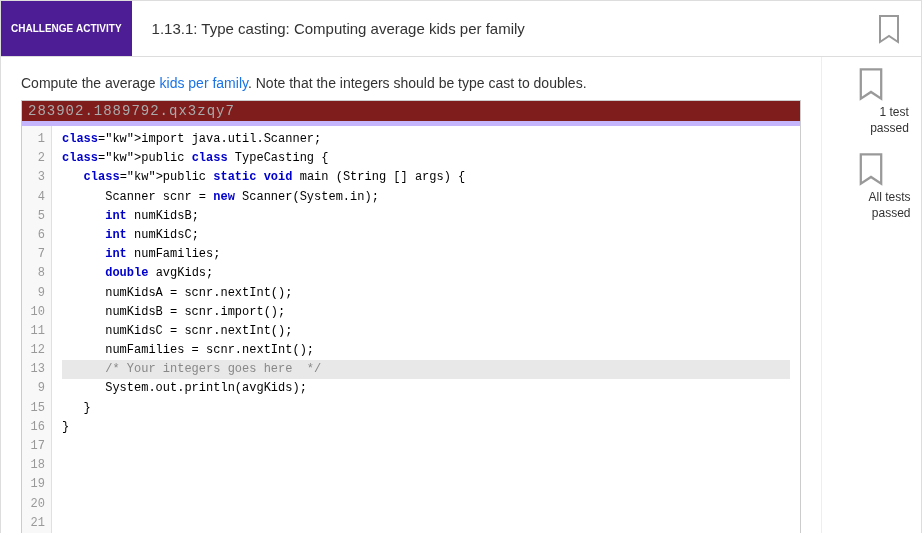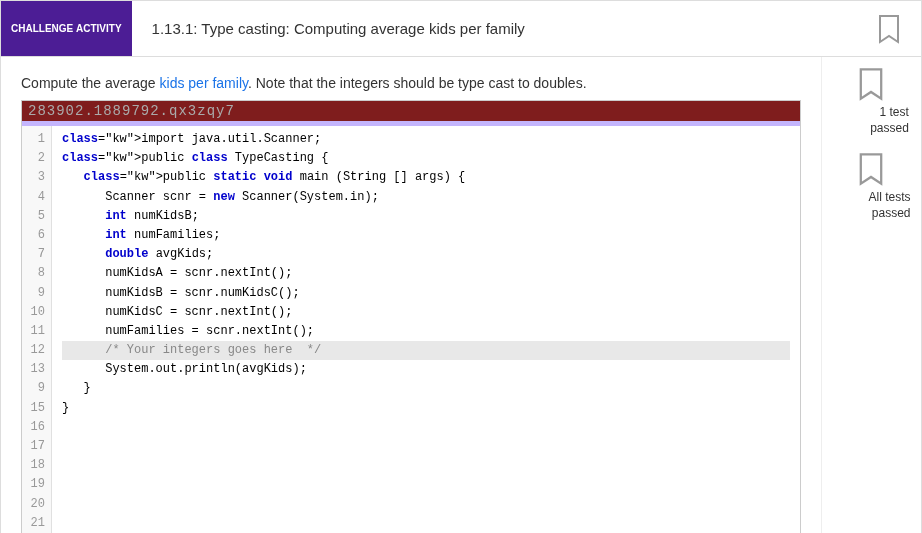--- a/index.html
+++ b/index.html
@@ -214,25 +214,26 @@
               <div>21</div>
             </div>
           <div class="code-content">
 
           <div class="code-line"><span <span="" class="kw">class</span>="kw"&gt;import java.util.Scanner;</div>
               <div class="code-line"></div>
               <div class="code-line"><span <span="" class="kw">class</span>="kw"&gt;public <span class="kw">class</span> TypeCasting {</div>
               <div class="code-line">   <span <span="" class="kw">class</span>="kw"&gt;public <span class="kw">static</span> <span class="kw">void</span> main (String [] args) {</div>
               <div class="code-line">      Scanner scnr = <span class="kw">new</span> Scanner(System.in);</div>
               <div class="code-line">      <span class="kw">int</span> numKidsB;</div>
+              <div class="code-line">      <span class="kw">int</span> numKidsC;</div>
               <div class="code-line">      <span class="kw">int</span> numFamilies;</div>
               <div class="code-line">      <span class="kw">double</span> avgKids;</div>
               <div class="code-line"></div>
               <div class="code-line">      numKidsA = scnr.nextInt();</div>
-              <div class="code-line">      numKidsB = scnr.numKidsC();</div>
+              <div class="code-line">      numKidsB = scnr.import();</div>
               <div class="code-line">      numKidsC = scnr.nextInt();</div>
               <div class="code-line">      numFamilies = scnr.nextInt();</div>
               <div class="code-line"></div>
               <div class="code-line highlighted"><span class="cm">      /* Your integers goes here  */</span></div>
               <div class="code-line"></div>
               <div class="code-line">      System.out.println(avgKids);</div>
               <div class="code-line">   }</div>
               <div class="code-line">}</div>
             </div>
         </div>

